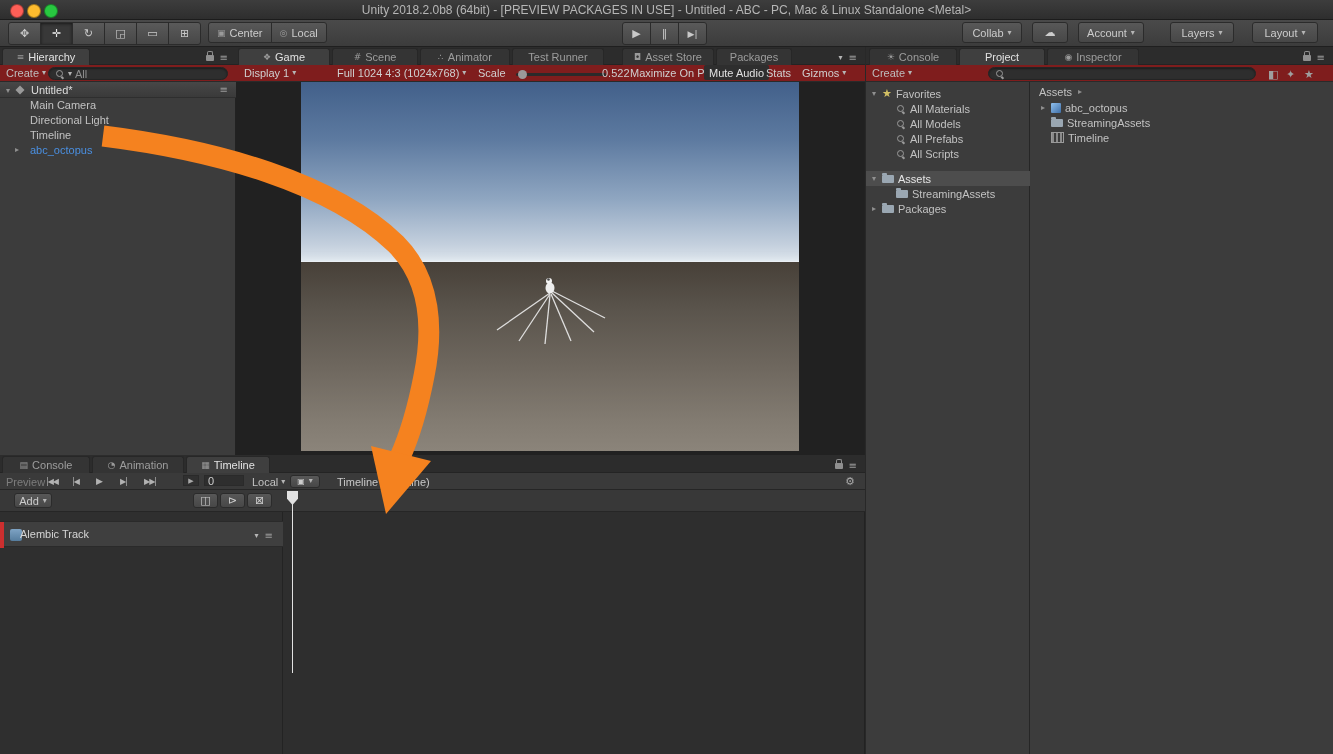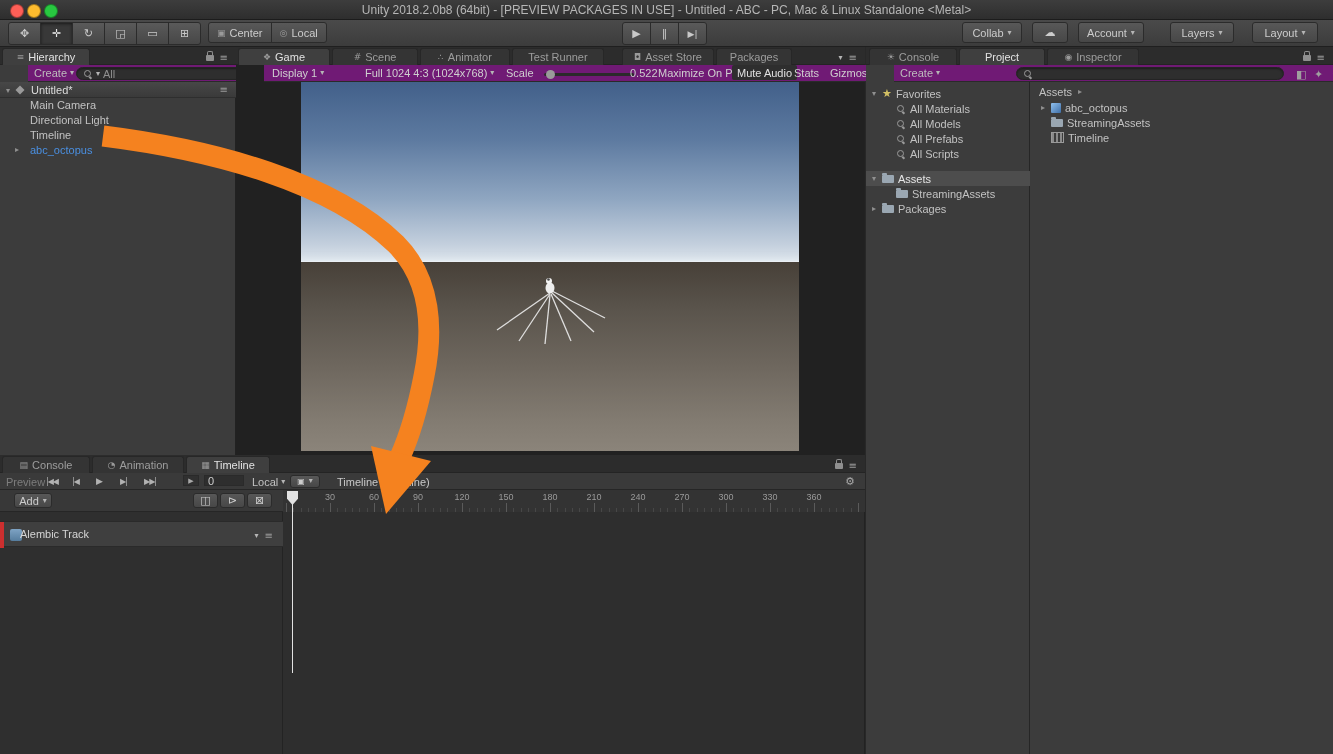--- a/index.html
+++ b/index.html
@@ -32,21 +32,21 @@
   
   .tabstrip{background:#2c2c2c;border-bottom:1px solid #242424;}
   .tab{position:absolute;top:1px;height:17px;background:#343434;color:#9d9d9d;border:1px solid #272727;
        border-bottom:none;border-radius:3px 3px 0 0;display:flex;align-items:center;justify-content:center;
        gap:4px;font-size:11px;box-sizing:border-box;}
   .tab.active{background:#3f3f3f;color:#e2e2e2;}
   .ticon{font-size:9px;color:#9a9a9a;}
   .panehead-icons{position:absolute;display:flex;gap:6px;align-items:center;color:#9a9a9a;}
 
   
-  .ptoolbar{background:#701a75;border-bottom:1px solid #2a2a2a;margin-left:28px;}
+  .ptoolbar{background:#7f1d1d;border-bottom:1px solid #2a2a2a;}
   .pill{background:#2e2e2e;border:1px solid #242424;border-radius:8px;height:13px;display:flex;
         align-items:center;padding:0 6px;gap:3px;color:#8f8f8f;box-shadow:inset 0 1px 2px rgba(0,0,0,.4);}
 
   
   .mag{position:relative;width:10px;height:10px;display:inline-block;flex:none;}
   .mag::before{content:'';position:absolute;left:1px;top:1px;width:5px;height:5px;border:1px solid #9a9a9a;border-radius:50%;}
   .mag::after{content:'';position:absolute;left:7px;top:7px;width:3px;height:1.5px;background:#9a9a9a;
               transform:rotate(45deg);transform-origin:0 0;}
   .folder{position:relative;width:12px;height:8px;background:#9aa7b2;border-radius:1px;display:inline-block;flex:none;}
   .folder::before{content:'';position:absolute;top:-2px;left:0;width:5px;height:2px;background:#9aa7b2;border-radius:1px 1px 0 0;}
@@ -311,36 +311,20 @@
       <div class="abs btn g" style="left:193px;top:3px;width:25px;height:15px">
           <span>◫</span>
         </div>
       <div class="abs btn g" style="left:220px;top:3px;width:25px;height:15px">
           <span>⊳</span>
         </div>
       <div class="abs btn g" style="left:247px;top:3px;width:25px;height:15px">
           <span>⊠</span>
         </div>
 
-      <div class="abs" style="left:283px;top:0;width:582px;height:22px;background:#333333;
-        background-image:repeating-linear-gradient(90deg,#5a5a5a 0 1px,transparent 1px 44px),repeating-linear-gradient(90deg,#474747 0 1px,transparent 1px 7.333px);
-        background-size:100% 9px,100% 4px;background-position:3px bottom,3px bottom;background-repeat:no-repeat,no-repeat">
-        <span class="rnum" style="left:47px">30</span>
-        <span class="rnum" style="left:91px">60</span>
-        <span class="rnum" style="left:135px">90</span>
-        <span class="rnum" style="left:179px">120</span>
-        <span class="rnum" style="left:223px">150</span>
-        <span class="rnum" style="left:267px">180</span>
-        <span class="rnum" style="left:311px">210</span>
-        <span class="rnum" style="left:355px">240</span>
-        <span class="rnum" style="left:399px">270</span>
-        <span class="rnum" style="left:443px">300</span>
-        <span class="rnum" style="left:487px">330</span>
-        <span class="rnum" style="left:531px">360</span>
-      </div>
     </div>
 
     <div class="abs" style="left:0;top:57px;width:283px;height:242px;background:#2f2f2f;border-right:1px solid #232323">
       <div class="abs" style="left:0;top:9px;width:283px;height:26px;background:#3f3f3f;border-top:1px solid #2a2a2a;border-bottom:1px solid #2a2a2a">
         <div class="abs" style="left:0;top:0;width:4px;height:26px;background:#cc2f2f"></div>
         <div class="abs" style="left:10px;top:7px;width:12px;height:12px;background:linear-gradient(#7ea3c4,#567d9e);border-radius:2px"></div>
         <span class="abs" style="left:20px;top:6px;color:#d5d5d5">Alembic Track</span>
         <div class="panehead-icons" style="right:10px;top:8px">
           <span class="caret g">▾</span>
           <span class="g" style="font-size:10px">≡</span>

